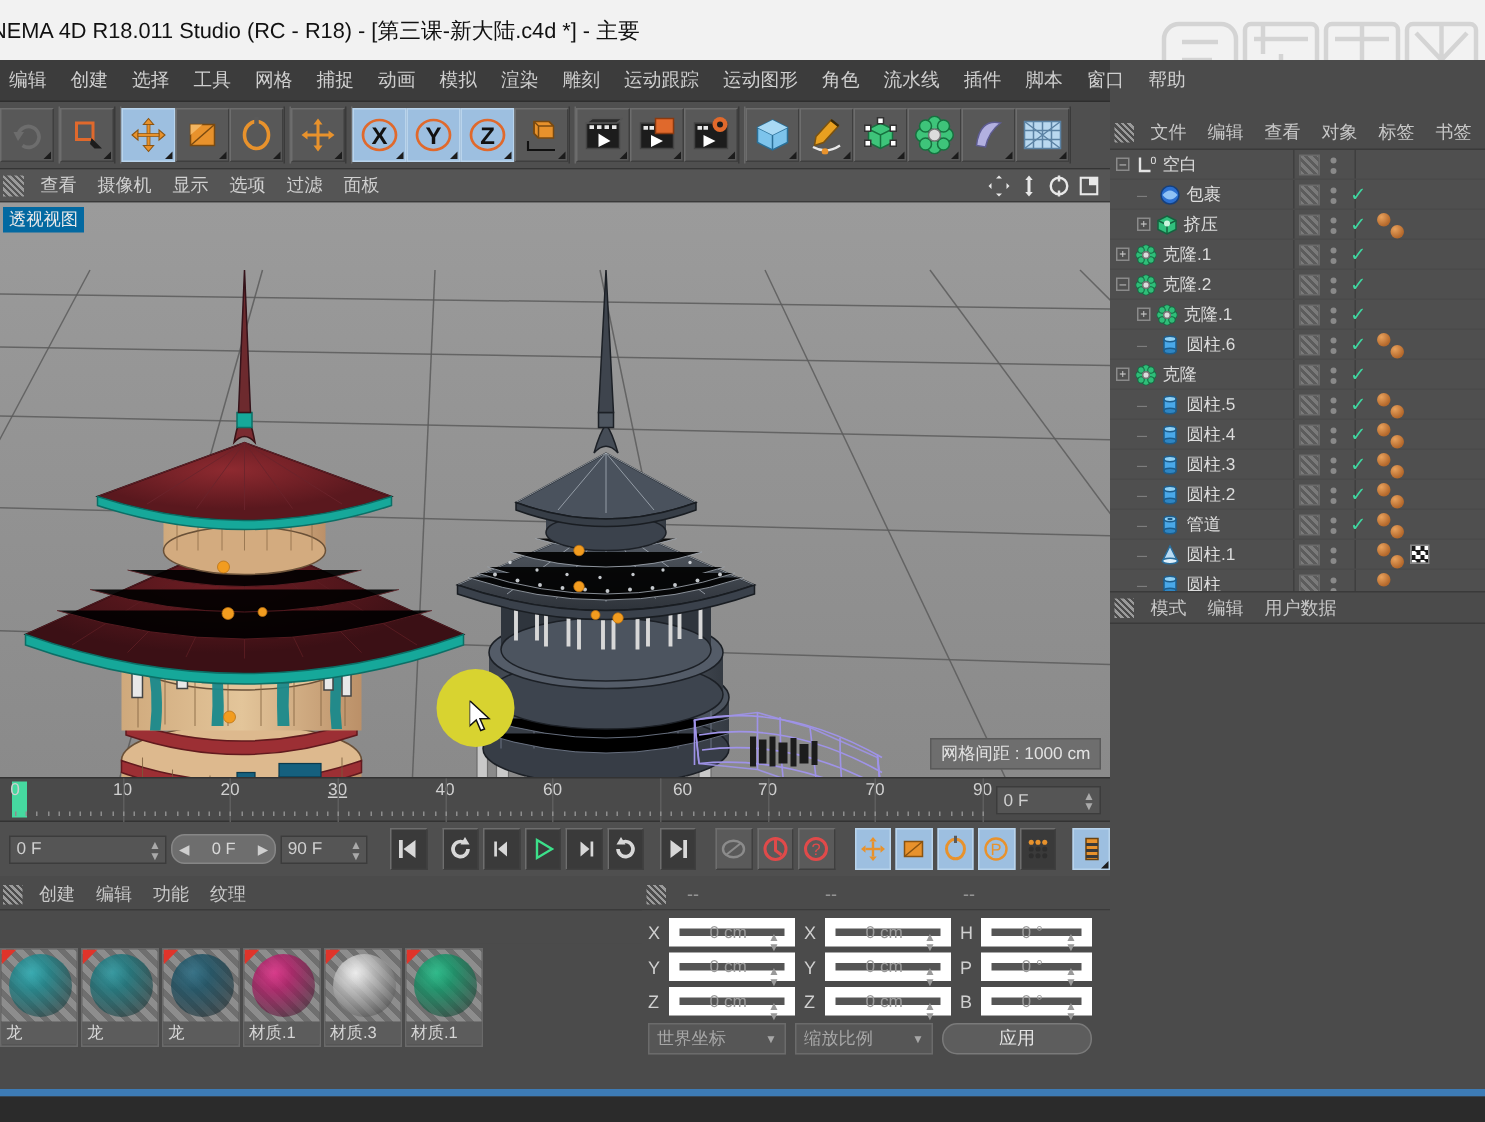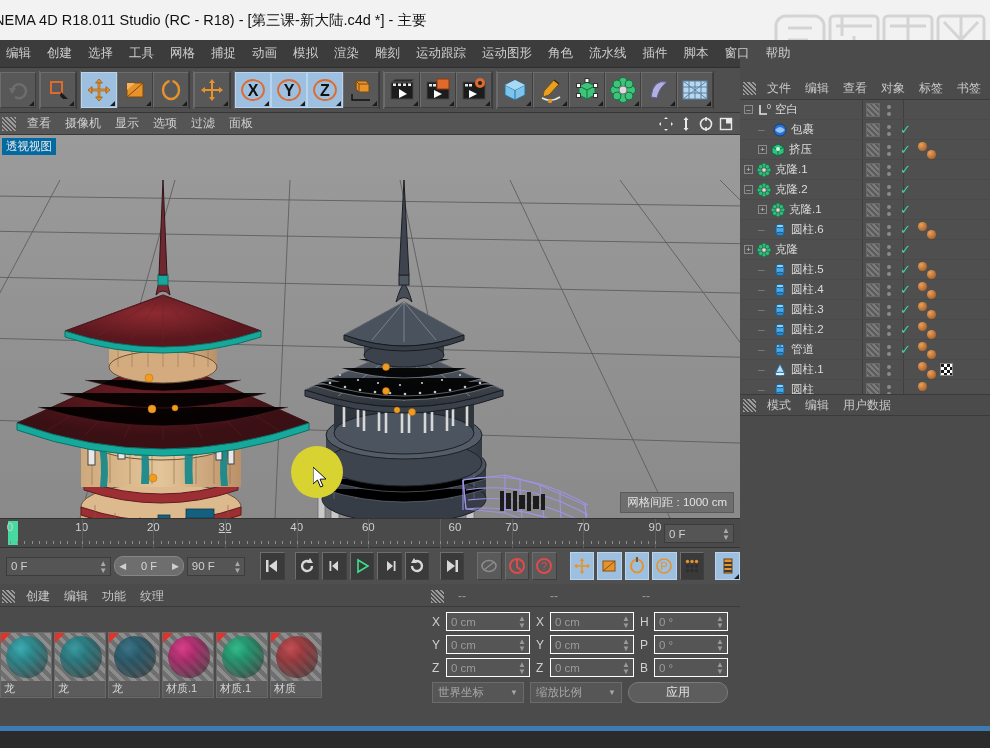--- a/index.html
+++ b/index.html
@@ -152,22 +152,22 @@
   .coord-menubar .grip{ width:13px;height:13px;margin:0 4px 0 3px;
     background:repeating-linear-gradient(45deg,#9a9a9a 0 1.5px,transparent 1.5px 3px);}
   .coord-menubar .dash{ font-size:12px; color:#9a9a9a; }
   .coords{
     position:absolute; left:428px; top:607px; width:312px; height:93px;
     background:#4b4b4b; padding:3px 4px 0 4px;
   }
   .crow{ display:flex; align-items:center; height:23px; gap:0;}
   .clab{ width:14px; font-size:12px; color:#d0d0d0; text-align:left;}
   .cfld{
-    height:19px; background:#555; border:1px solid #ffffff; color:#9b9b9b;
-    font-size:11.5px; display:flex; align-items:center; padding:0 4px; position:relative;
+    height:19px; background:#555; border:7px solid #ffffff; color:#9b9b9b;
+    font-size:11.5px; display:flex; align-items:center; padding:0 20px; position:relative;
   }
   .cfld.w1{ width:84px; margin-right:6px;}
   .cfld.w2{ width:84px; margin-right:6px;}
   .cfld.w3{ width:74px;}
   .cfld .spin{ position:absolute; right:3px; top:2px; font-size:8px; color:#9a9a9a; line-height:7px;}
   .crow-bottom{ display:flex; align-items:center; gap:6px; margin-top:3px;}
   .csel{ width:92px; height:21px; background:#565656; border:1px solid #6b6b6b;
     font-size:11.5px; color:#a7a7a7; display:flex; align-items:center; padding:0 5px;
     justify-content:space-between;}
   .cbtn{ width:100px; height:21px; background:#5d5d5d; border:1px solid #7a7a7a;
@@ -1106,30 +1106,30 @@
       <div class="mat-cell">
         <div class="mat-prev">
           <span class="mat-flag"></span>
           <span class="mat-ball" style="background:radial-gradient(circle at 34% 28%, #ffffff22, transparent 30%), radial-gradient(circle at 36% 30%, #d2217a, #00000066 95%)"></span>
         </div>
         <div class="mat-name">材质.1</div>
       </div>
       <div class="mat-cell">
         <div class="mat-prev">
           <span class="mat-flag"></span>
-          <span class="mat-ball" style="background:radial-gradient(circle at 34% 28%, #ffffff22, transparent 30%), radial-gradient(circle at 36% 30%, #14b07a, #00000066 95%)"></span>
-        </div>
-        <div class="mat-name">材质.1</div>
+          <span class="mat-ball" style="background:radial-gradient(circle at 34% 28%, #ffffff22, transparent 30%), radial-gradient(circle at 36% 30%, #e9e9e9, #00000066 95%)"></span>
+        </div>
+        <div class="mat-name">材质.3</div>
       </div>
       <div class="mat-cell">
         <div class="mat-prev">
           <span class="mat-flag"></span>
-          <span class="mat-ball" style="background:radial-gradient(circle at 34% 28%, #ffffff22, transparent 30%), radial-gradient(circle at 36% 30%, #b8343a, #00000066 95%)"></span>
-        </div>
-        <div class="mat-name">材质</div>
+          <span class="mat-ball" style="background:radial-gradient(circle at 34% 28%, #ffffff22, transparent 30%), radial-gradient(circle at 36% 30%, #14b07a, #00000066 95%)"></span>
+        </div>
+        <div class="mat-name">材质.1</div>
       </div>
     </div>
 
   <div class="coord-menubar">
     <span class="grip"></span>
     <span class="dash" style="margin-left:10px">--</span>
     <span class="dash" style="margin-left:84px">--</span>
     <span class="dash" style="margin-left:84px">--</span>
   </div>
   <div class="coords">

